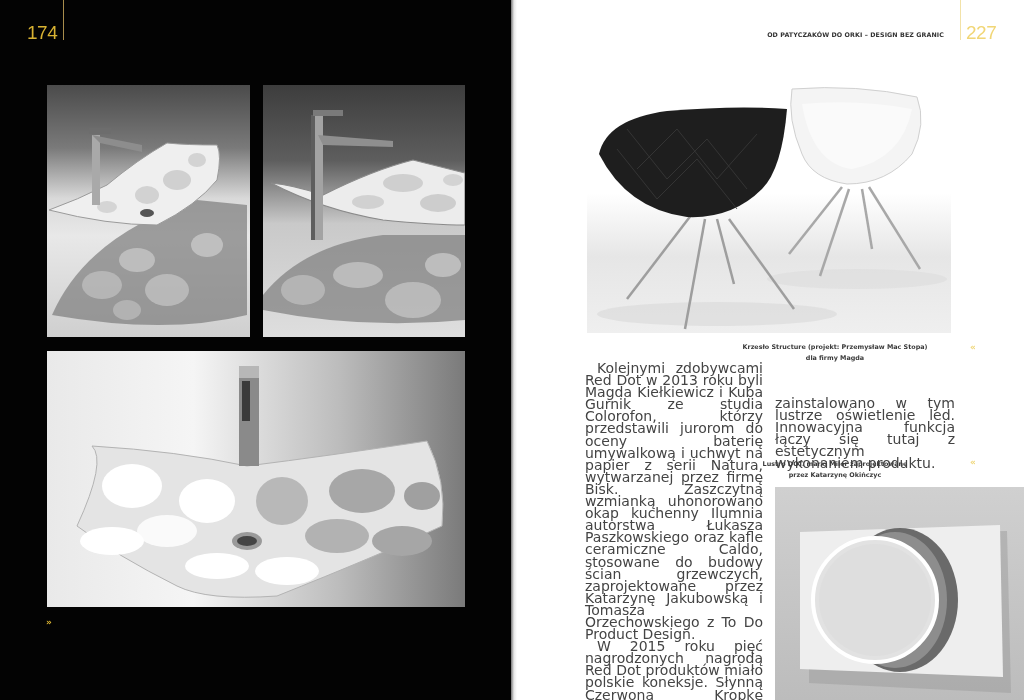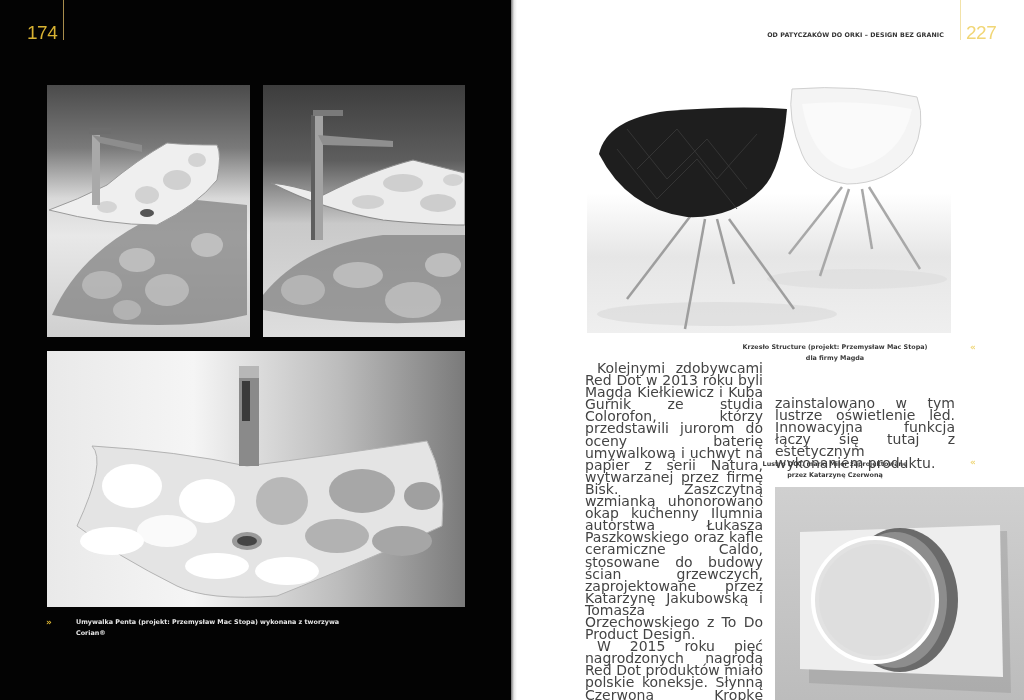--- a/index.html
+++ b/index.html
@@ -123,21 +123,20 @@
     <ellipse cx="200" cy="190" rx="15" ry="9" fill="#9a9a9a"></ellipse>
     <ellipse cx="200" cy="190" rx="10" ry="5" fill="#444"></ellipse>
     <rect x="192" y="15" width="20" height="100" fill="#8a8a8a"></rect>
     <rect x="195" y="30" width="8" height="40" fill="#3a3a3a"></rect>
     <rect x="192" y="15" width="20" height="12" fill="#b7b7b7"></rect>
   </svg>
 </div>
 
 <div class="marker mk-left">»</div>
 <div class="caption cap-left">
-  <div>Umywalka Penta (projekt: Przemysław Mac Stopa) wykonana z tworzywa Corian®</div>
 </div>
 
 <div class="photo p4">
   <svg width="364" height="254" viewBox="0 0 364 254">
     <ellipse cx="130" cy="235" rx="120" ry="12" fill="#d8d8d8" opacity="0.6"></ellipse>
     <ellipse cx="270" cy="200" rx="90" ry="10" fill="#dcdcdc" opacity="0.6"></ellipse>
 
     <g stroke="#9e9e9e" stroke-width="2.5">
       <line x1="105" y1="135" x2="40" y2="220"></line>
       <line x1="118" y1="140" x2="98" y2="250"></line>
@@ -173,21 +172,21 @@
 <div class="body-text col1">
   <p>Kolejnymi zdobywcami Red Dot w 2013 roku byli Magda Kiełkiewicz i Kuba Gurnik ze studia Colorofon, którzy przedstawili jurorom do oceny baterię umywalkową i uchwyt na papier z serii Natura, wytwarzanej przez firmę Bisk. Zaszczytną wzmianką uhonorowano okap kuchenny Ilumnia autorstwa Łukasza Paszkowskiego oraz kafle ceramiczne Caldo, stosowane do budowy ścian grzewczych, zaprojektowane przez Katarzynę Jakubowską i Tomasza Orzechowskiego z To Do Product Design.</p>
   <p>W 2015 roku pięć nagrodzonych nagrodą Red Dot produktów miało polskie koneksje. Słynną Czerwoną Kropkę przyznano wówczas wspomnianym wyżej meblom z kolekcji Clapp autorstwa Piotra Kuchcińskiego. Zdobywczynią tej nagrody została także Katarzyna Okińczyc, zyskując uznanie jurorów za projekt luster DOT. marki Milior, produkowanych przez firmę 21. Są one wyposażone w specjalny mechanizm o nazwie Axio-Link, który pozwala na odsuwanie zwierciadła od ściany. Użytkownik ma możliwość przyjęcia optymalnej postawy w trakcie wykonywania zabiegów kosmetycznych. Dodatkowo</p>
 </div>
 <div class="body-text col2">
   <p style="text-indent:0">zainstalowano w tym lustrze oświetlenie led. Innowacyjna funkcja łączy się tutaj z estetycznym wykonaniem produktu.</p>
 </div>
 
 <div class="caption cap-mirror">
   <div>Lustro DOT. marki Milor zaprojektowane</div>
-  <div>przez Katarzynę Czerwoną</div>
+  <div>przez Katarzynę Okińczyc</div>
 </div>
 <div class="marker mk-mirror">«</div>
 
 <div class="photo p5">
   <svg width="249" height="213" viewBox="0 0 249 213">
     <path d="M30 42 L228 38 L232 200 L30 190Z" fill="#9c9c9c" opacity="0.5" transform="translate(4,6)"></path>
     <path d="M25 45 L225 38 L228 190 L25 182Z" fill="#eeeeee"></path>
     <ellipse cx="125" cy="113" rx="58" ry="72" fill="#6a6a6a"></ellipse>
     <ellipse cx="120" cy="113" rx="52" ry="68" fill="#8d8d8d"></ellipse>
     <circle cx="100" cy="113" r="62" fill="#e2e2e2" stroke="#ffffff" stroke-width="4"></circle>

